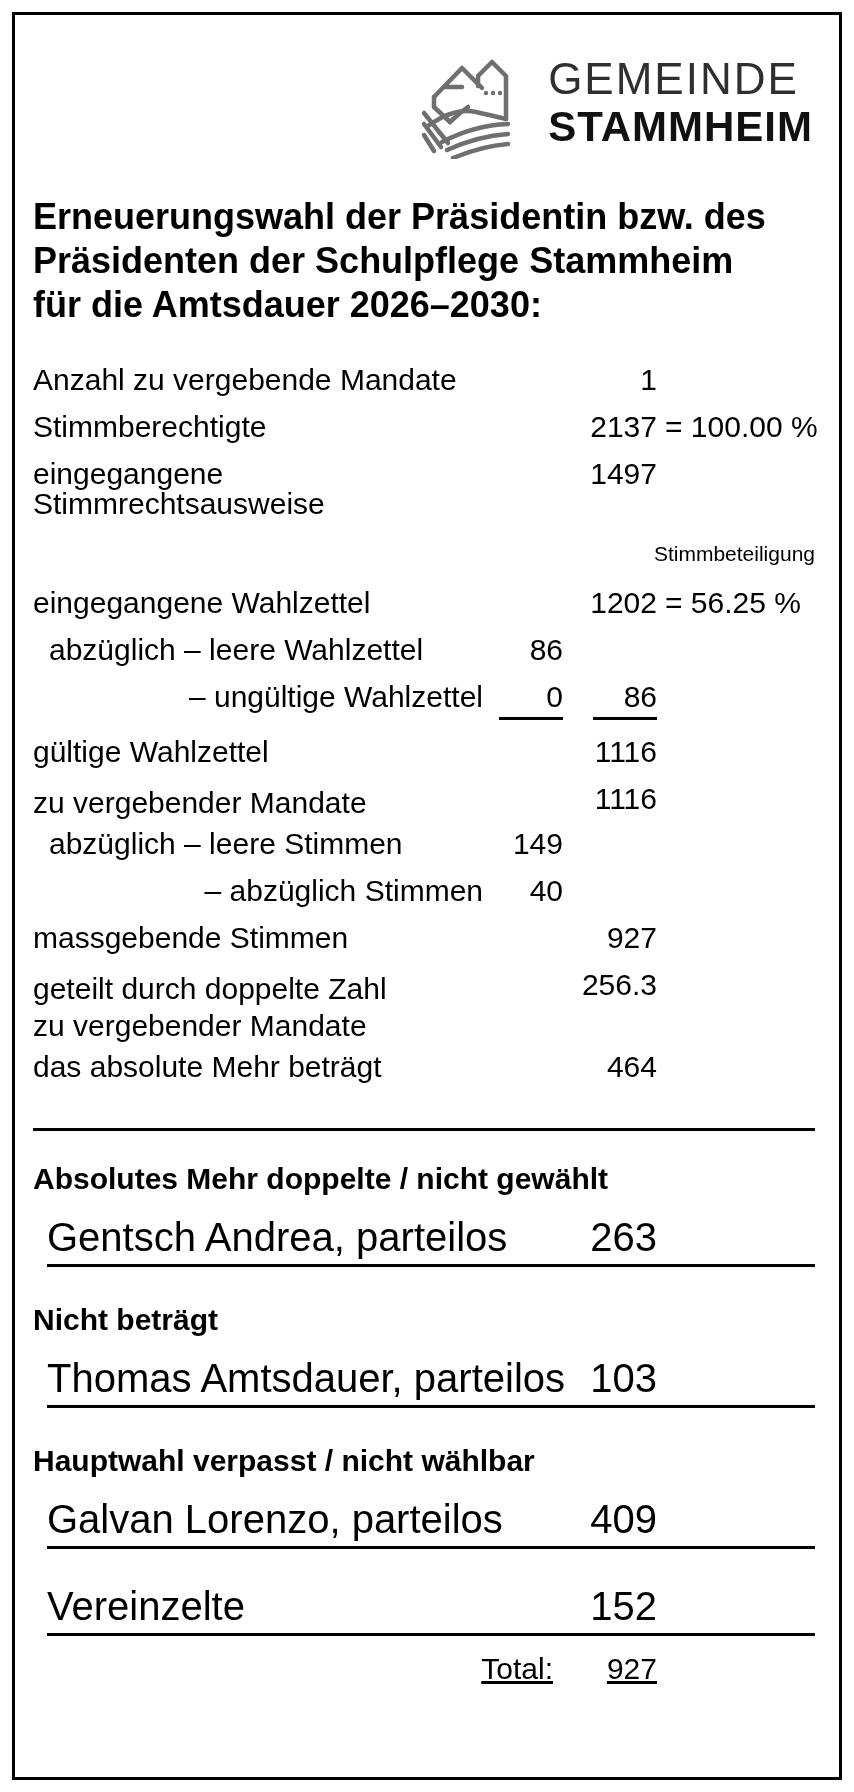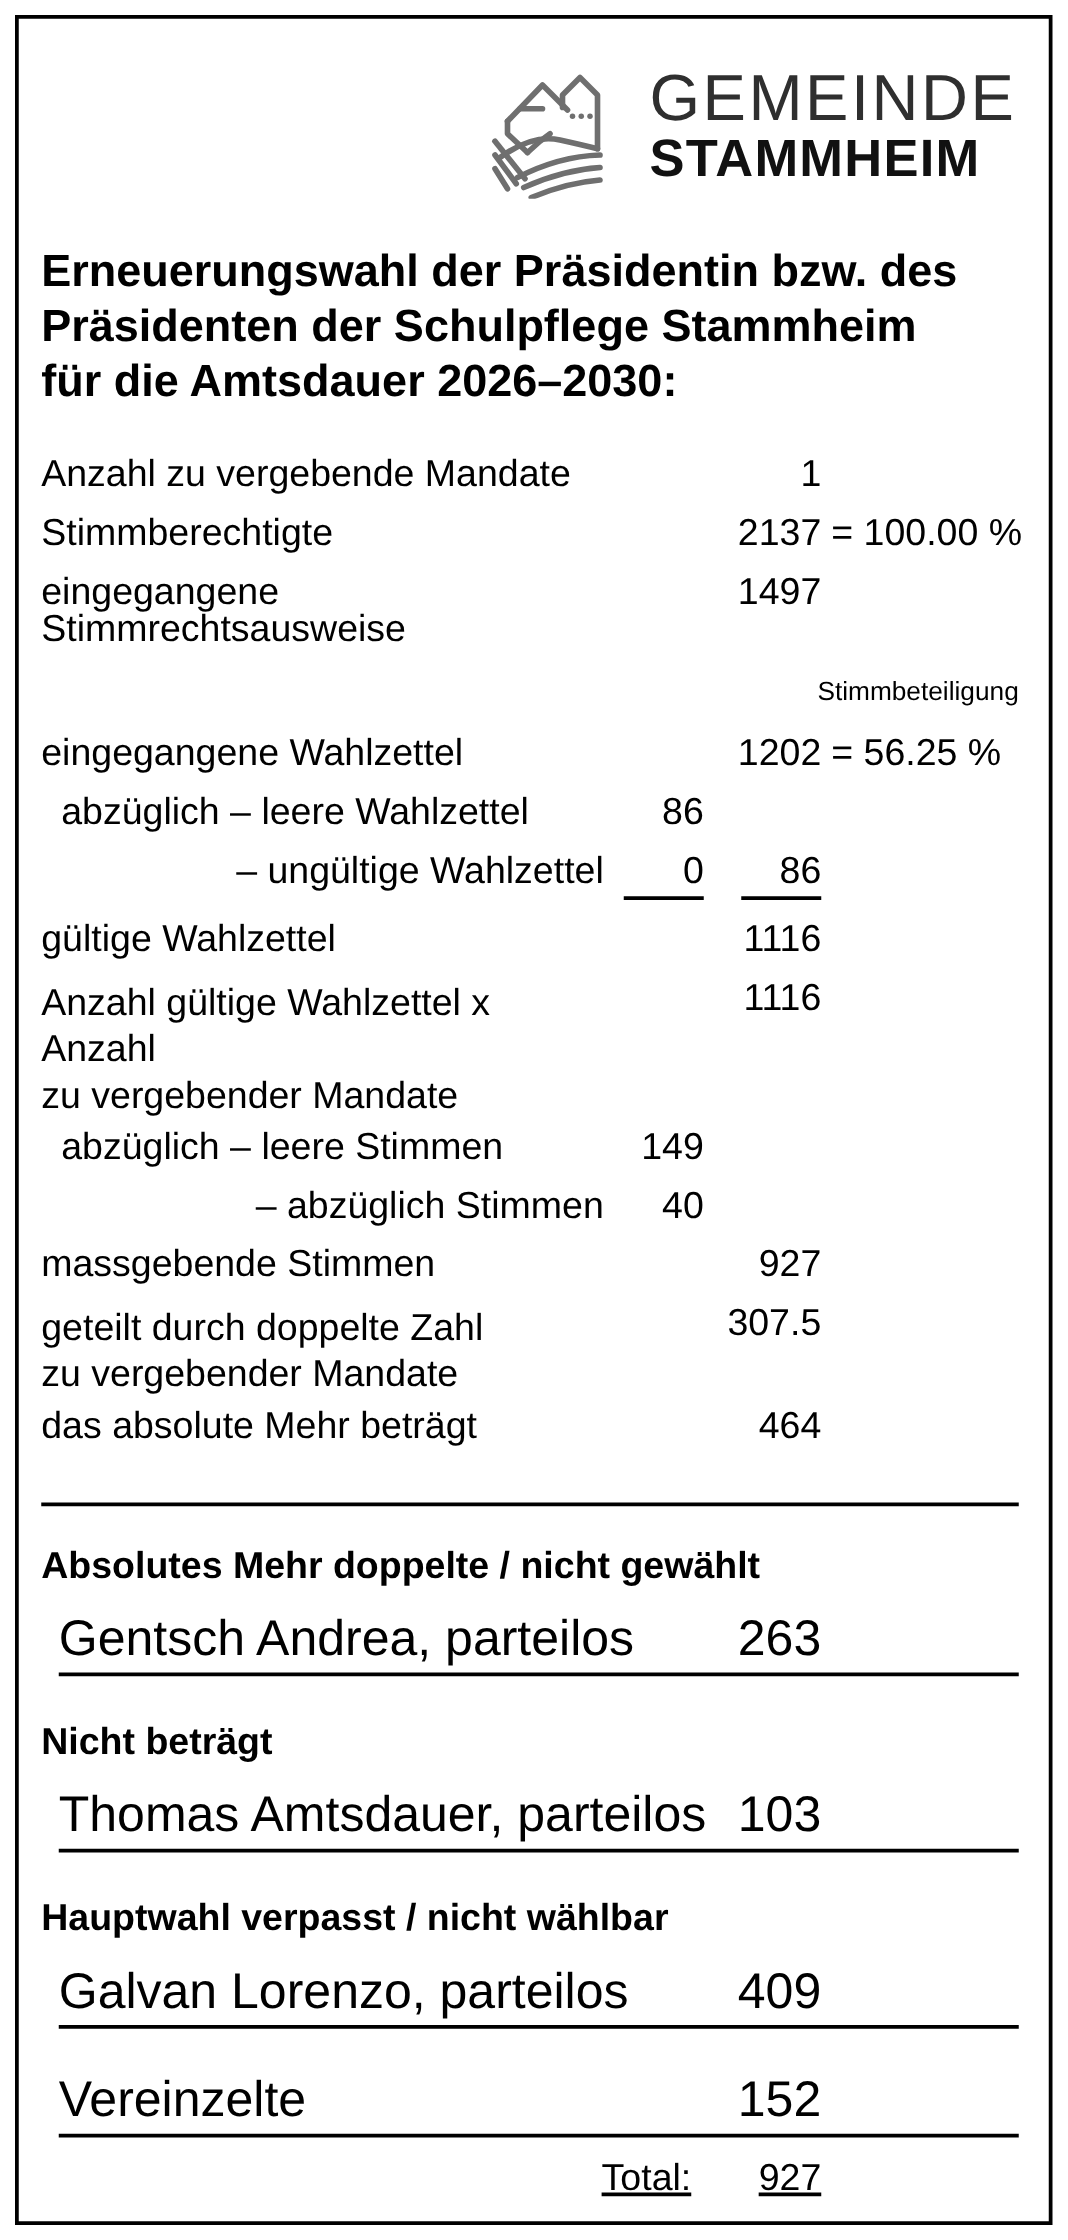--- a/index.html
+++ b/index.html
@@ -10,21 +10,21 @@
   .sheet{
     box-sizing:border-box;width:830px;height:1768px;
     border:3px solid #000;background:#fff;
     padding:22px 24px 0 18px;position:relative;
   }
   
   .logo-row{display:flex;justify-content:flex-end;align-items:center;margin-top:10px;margin-right:2px;}
   .logo-icon{width:106px;height:112px;flex:0 0 auto;margin-right:22px;}
   .logo-icon svg{width:106px;height:112px;display:block;}
   .logo-text{display:flex;flex-direction:column;}
-  .logo-light{font-size:52px;line-height:48px;font-weight:400;color:#2f2f2f;letter-spacing:2px;}
+  .logo-light{font-size:44px;line-height:48px;font-weight:400;color:#2f2f2f;letter-spacing:2px;}
   .logo-bold{font-size:42px;line-height:48px;font-weight:800;color:#111;letter-spacing:1px;}
   
   .title{margin-top:36px;font-size:36px;line-height:44px;font-weight:bold;}
   
   .tally{margin-top:38px;font-size:30px;}
   .row{
     display:grid;grid-template-columns:1fr 80px 14px 80px 158px;
     align-items:start;line-height:30px;margin-bottom:17px;
   }
   .row .lbl{grid-column:1;}
@@ -160,21 +160,20 @@
     <div class="row gap-top-sm">
       <span class="lbl">gültige Wahlzettel</span>
       <span class="v1"></span>
         <span class="sp"></span>
       <span class="v2">1116</span>
       <span class="sfx"></span>
     </div>
 
     <div class="row two">
       <span class="lbl">
-        <div>Anzahl gültige Wahlzettel x Anzahl</div>
         <div>zu vergebender Mandate</div>
       </span>
       <span class="v1"></span>
         <span class="sp"></span>
       <span class="v2">1116</span>
       <span class="sfx"></span>
     </div>
 
     <div class="row">
       <span class="lbl lbl-indent">abzüglich – leere Stimmen</span>
@@ -200,21 +199,21 @@
       <span class="sfx"></span>
     </div>
 
     <div class="row two">
       <span class="lbl">
         <div>geteilt durch doppelte Zahl</div>
         <div>zu vergebender Mandate</div>
       </span>
       <span class="v1"></span>
         <span class="sp"></span>
-      <span class="v2">307.5</span>
+      <span class="v2">256.3</span>
       <span class="sfx"></span>
     </div>
 
     <div class="row">
       <span class="lbl">das absolute Mehr beträgt</span>
       <span class="v1"></span>
         <span class="sp"></span>
       <span class="v2">464</span>
       <span class="sfx"></span>
     </div>

